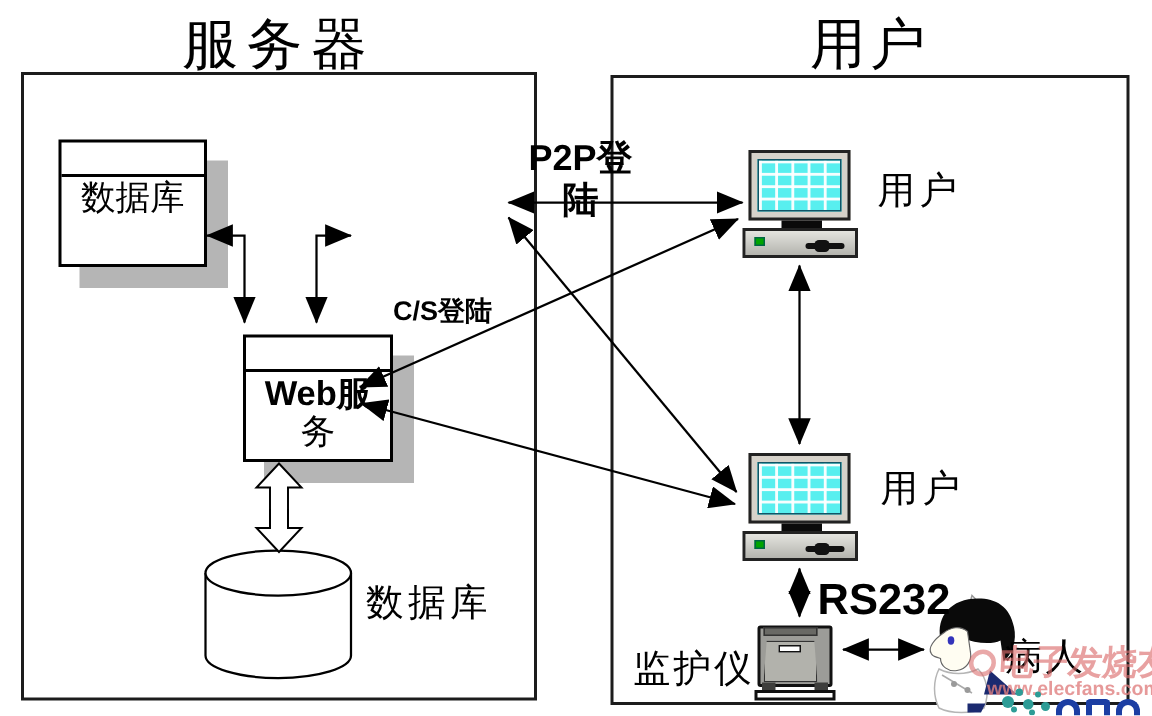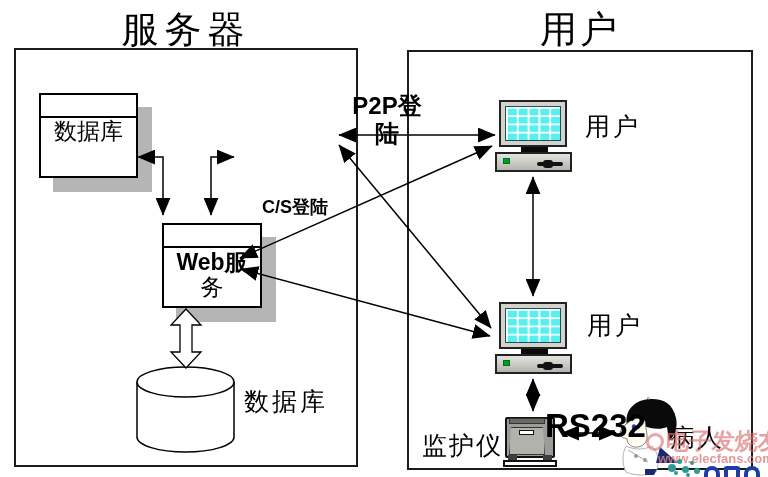--- a/index.html
+++ b/index.html
@@ -200,21 +200,21 @@
     <line x1="533" y1="379" x2="533" y2="411" stroke="#000" stroke-width="1.5" marker-start="url(#ah)" marker-end="url(#ah)"></line>
 
     <line x1="562" y1="433" x2="616" y2="433" stroke="#000" stroke-width="1.5" marker-start="url(#ah)" marker-end="url(#ah)"></line>
   </svg>
 
   <div class="edge-lbl two-line" style="left:348px; top:92px; width:78px;">
     <div>P2P登</div>
     <div>陆</div>
   </div>
   <div class="edge-lbl" style="left:262px; top:195px; font-size:18px;">C/S登陆</div>
-  <div class="edge-lbl" style="left:545px; top:384px; font-size:33px;margin-top:23px;">RS232</div>
+  <div class="edge-lbl" style="left:545px; top:384px; font-size:29px;">RS232</div>
 
   <div class="lbl" style="left:244px; top:385px;">数据库</div>
   <div class="lbl" style="left:585px; top:110px;">用户</div>
   <div class="lbl" style="left:587px; top:309px;">用户</div>
   <div class="lbl" style="left:422px; top:429px; letter-spacing:2px;">监护仪</div>
   <div class="lbl" style="left:670px; top:421px; letter-spacing:2px;">病人</div>
 
   <div class="wm-brand">
     <span class="ring"></span>
     <span class="brand-text">电子发烧友</span>

